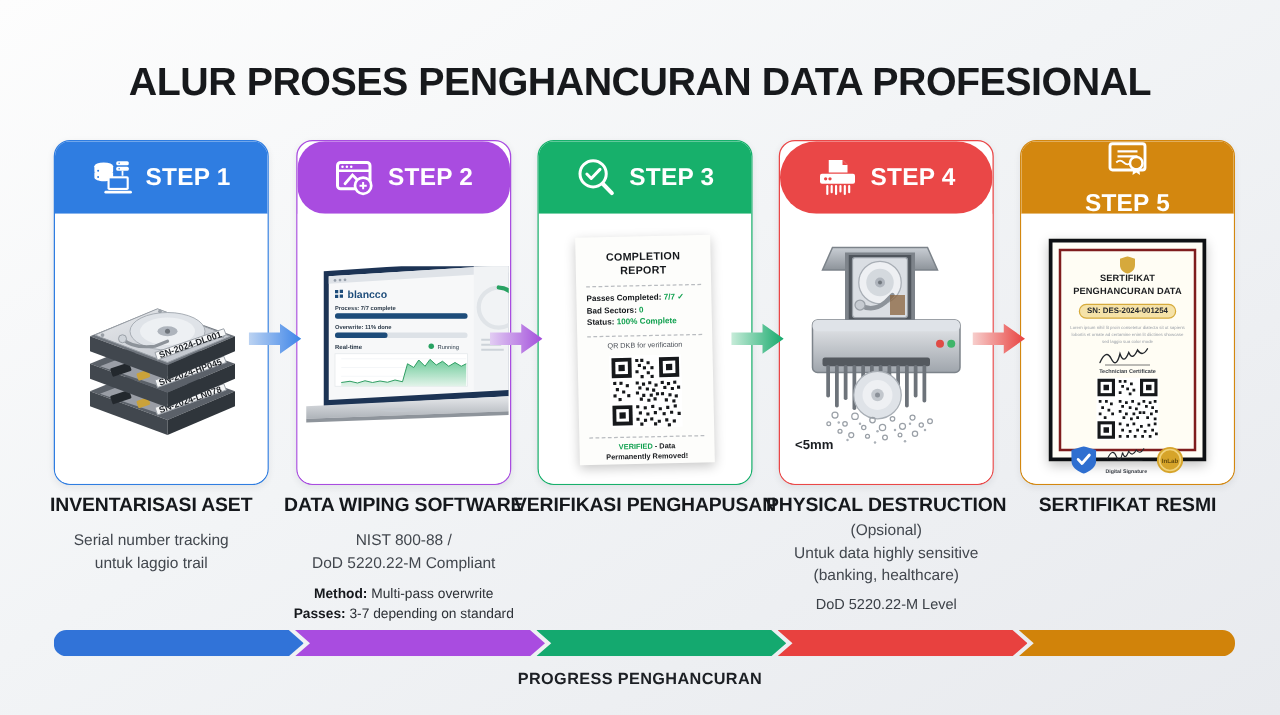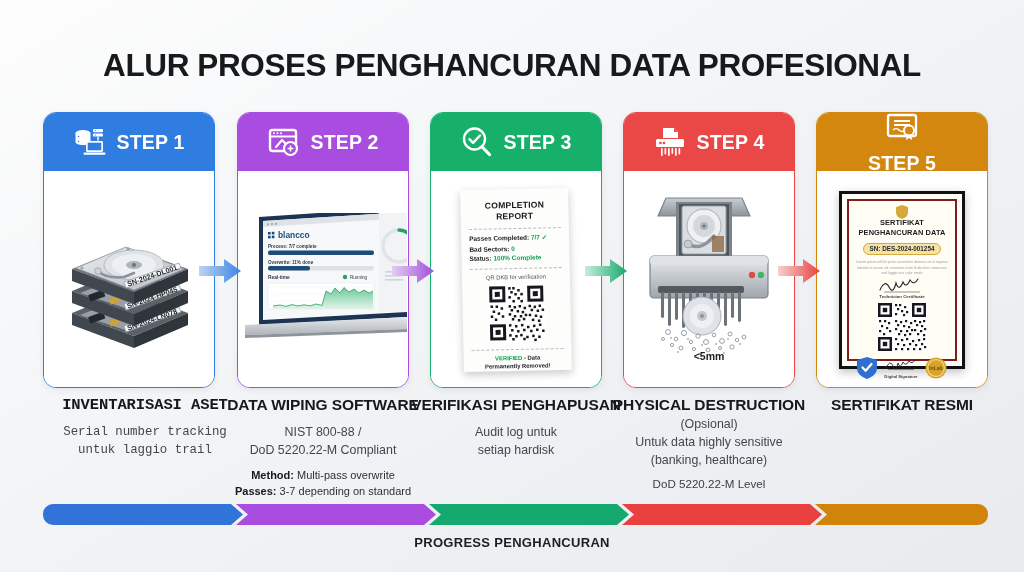--- a/index.html
+++ b/index.html
@@ -65,21 +65,21 @@
     line-height: 1.22; letter-spacing: -0.1px;
   }
   .cap .sub {
     margin-top: 9px; font-size: 12.4px; color: #42474e; line-height: 1.42;
   }
   .cap .opt { font-size: 12.4px; color: #42474e; line-height: 1.3; margin-top: 1px; }
   .cap .extra { margin-top: 9px; font-size: 11px; color: #2c3036; line-height: 1.45; }
   .cap .extra b { font-weight: bold; color: #15181c; }
   .cap .note { margin-top: 8px; font-size: 11.6px; color: #3b4047; }
 
-  #cap1 { left: 30px; font-family: Liberation Mono, monospace; }
+  #cap1 { left: 6px; }
   #cap2 { left: 208px; text-align: center; }
   #cap3 { left: 401px; }
   #cap4 { left: 594px; }
   #cap5 { left: 787px; }
 
   
   .progress { position: absolute; left: 43px; top: 504px; width: 945px; height: 21px; }
   .seg {
     position: absolute; top: 0; height: 21px;
   }
@@ -112,21 +112,21 @@
   .receipt .qr-cap { text-align: center; font-size: 5.8px; color: #4c5158; margin: 3px 0 4px; }
   .receipt .verified {
     text-align: center; font-size: 5.9px; line-height: 1.35; font-weight: bold;
   }
   .receipt .verified .g { color: #12a150; }
   .qr { margin: 0 auto; display: block; }
 
   
   .shredder { position: relative; width: 146px; height: 176px; }
   .mm {
-    position: absolute; bottom: 6px; left: 0; width: 146px; text-align: center;
+    position: absolute; bottom: 6px; left: 0; width: 146px; 
     font-size: 10.5px; font-weight: bold; color: #1b1e22;
   }
 
   
   .cert {
     position: relative; width: 126px; height: 178px;
     background: #fffdf5;
     border: 3.5px solid #0e1013;
     box-shadow: 0 3px 9px rgba(0,0,0,.25);
     padding: 5px;
@@ -234,21 +234,21 @@
               <circle cx="74" cy="44" r="1.5" fill="#9aa0a7"></circle>
               <path d="M70 77 L125 58 L127 63 L72 83 Z" fill="#f7f8f9" stroke="#9aa0a7" stroke-width=".8"></path>
               <text x="99" y="73" font-family="'Liberation Sans',sans-serif" font-size="7.2" font-weight="bold" fill="#22262b" text-anchor="middle" transform="rotate(-19 99 73)">SN-2024-DL001</text>
             </g>
           </svg>
         </div>
       </div>
     </div>
 
     <div class="card" id="card2" style="border-color:#a94ce0;">
-      <div class="head" style="background:#a94ce0;">
+      <div class="head" style="background:#a94ce0;border-radius:22px;">
         <span class="ico">
           <svg viewBox="0 0 34 34" width="34" height="34">
             <rect x="3" y="5" width="26" height="21" rx="2.5" fill="none" stroke="#fff" stroke-width="2.4"></rect>
             <line x1="3" y1="11.5" x2="29" y2="11.5" stroke="#fff" stroke-width="2"></line>
             <circle cx="7" cy="8.3" r="1" fill="#fff"></circle>
               <circle cx="10.5" cy="8.3" r="1" fill="#fff"></circle>
             <circle cx="14" cy="8.3" r="1" fill="#fff"></circle>
             <path d="M9 22 L15 15 L20 20" stroke="#fff" stroke-width="2.2" fill="none" stroke-linecap="round"></path>
             <circle cx="23.5" cy="23.5" r="6.5" fill="#a94ce0" stroke="#fff" stroke-width="2.2"></circle>
             <path d="M20.6 23.5 h5.8 M23.5 20.6 v5.8" stroke="#fff" stroke-width="1.6"></path>
@@ -435,21 +435,21 @@
           <div class="verified">
             <span class="g">VERIFIED</span>
             <span>- Data</span><br>
             <span>Permanently Removed!</span>
           </div>
         </div>
       </div>
     </div>
 
     <div class="card" id="card4" style="border-color:#ea4747;">
-      <div class="head" style="background:#ea4747;">
+      <div class="head" style="background:#ea4747;border-radius:29px;">
         <span class="ico">
           <svg viewBox="0 0 34 34" width="34" height="34">
             <path d="M10 3 h11 l4 4 v6 H10 Z" fill="#fff"></path>
             <path d="M21 3 v4 h4 Z" fill="#ea4747"></path>
             <rect x="3" y="14" width="28" height="8" rx="1.6" fill="#fff"></rect>
             <circle cx="7.5" cy="18" r="1.3" fill="#ea4747"></circle>
             <circle cx="11" cy="18" r="1.3" fill="#ea4747"></circle>
             <g fill="#fff">
               <rect x="8" y="23" width="1.7" height="8" rx=".8"></rect>
               <rect x="11.5" y="23" width="1.7" height="6.5" rx=".8"></rect>
@@ -734,22 +734,20 @@
           <b>Method:</b><span> Multi-pass overwrite</span>
         </div>
         <div>
           <b>Passes:</b><span> 3-7 depending on standard</span>
         </div>
       </div>
     </div>
 
     <div class="cap" id="cap3">
       <h3>VERIFIKASI PENGHAPUSAN</h3>
-      <div class="sub" style="white-space:pre-line;">Audit log untuk
-setiap hardisk</div>
     </div>
 
     <div class="cap" id="cap4">
       <h3>PHYSICAL DESTRUCTION</h3>
       <div class="opt">(Opsional)</div>
       <div class="sub" style="white-space:pre-line;margin-top:2px;">Untuk data highly sensitive
 (banking, healthcare)</div>
       <div class="note">DoD 5220.22-M Level</div>
     </div>
 

